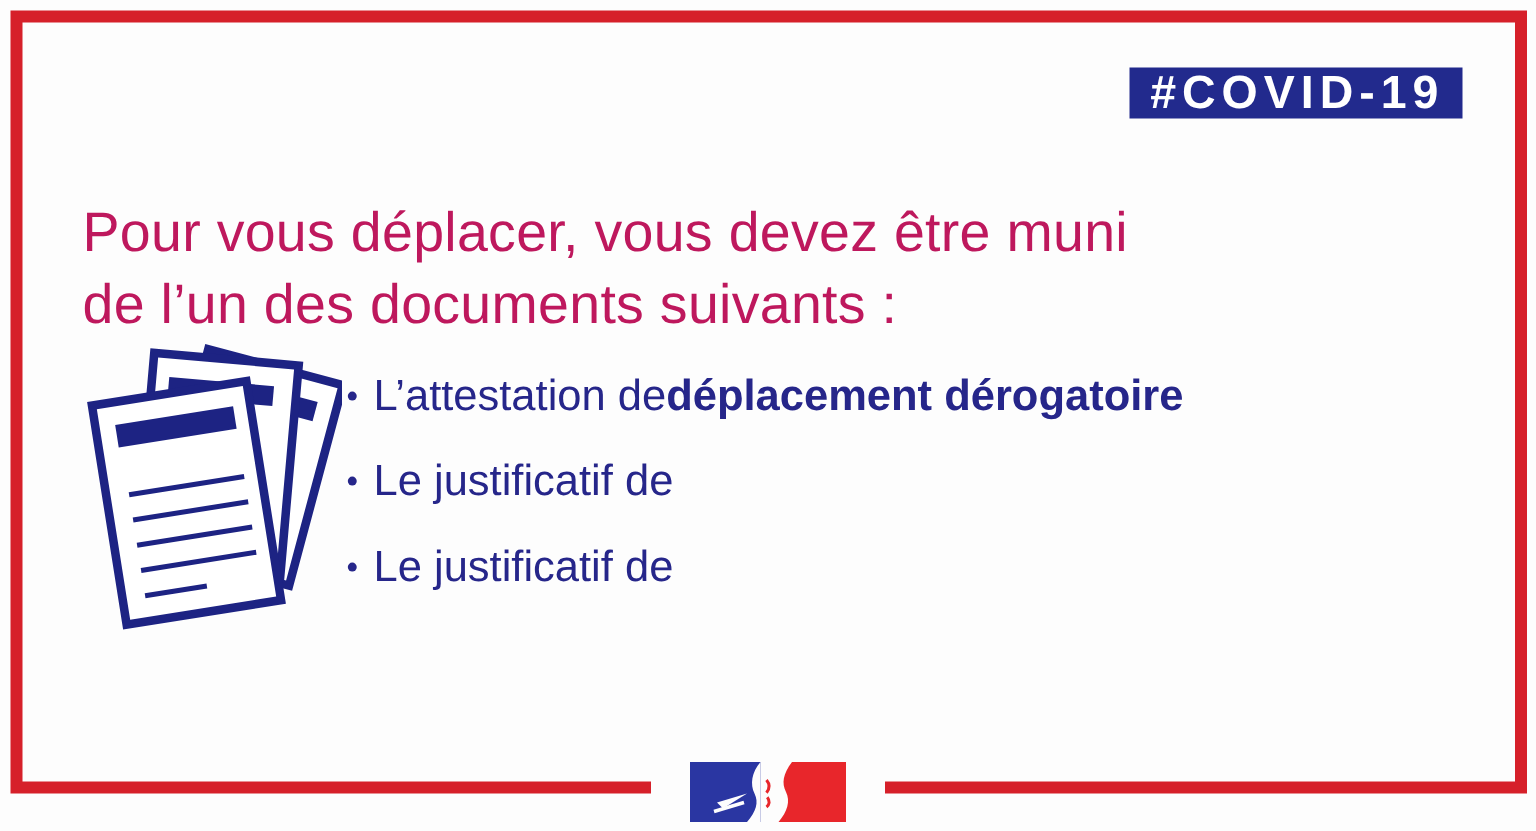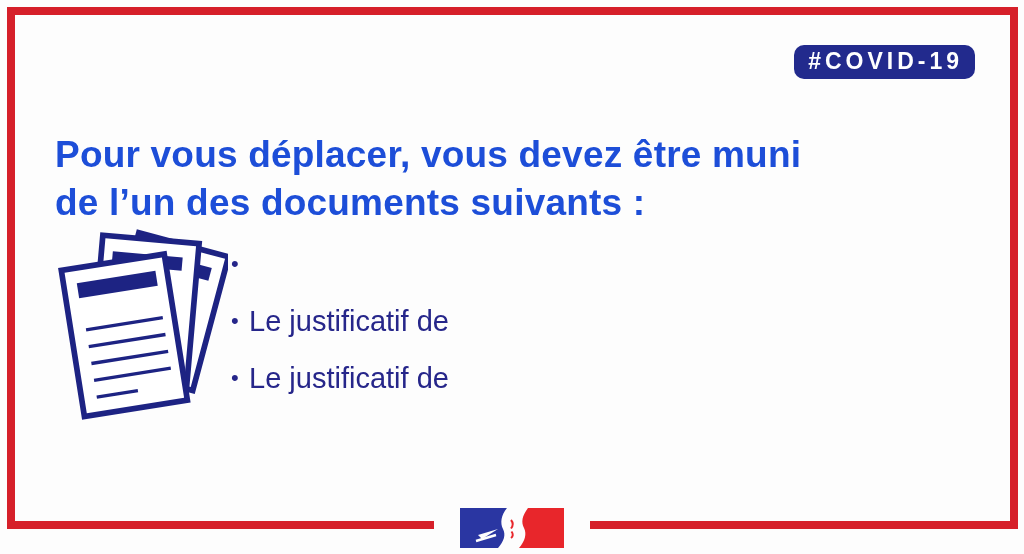--- a/index.html
+++ b/index.html
@@ -14,33 +14,32 @@
     position: absolute;
     left: 7px; top: 7px; right: 6px; bottom: 25px;
     border: 8px solid #d6202a;
     pointer-events: none;
   }
   .badge {
     position: absolute;
     top: 45px; right: 49px;
     background: #222a8d;
     color: #ffffff;
-    font-size: 23px;
+    font-size: 31px;
     font-weight: bold;
     letter-spacing: 4px;
     padding: 5px 12px 6px 14px;
     line-height: 23px;
-    border-radius: 10px;
   }
   .heading {
     position: absolute;
     left: 55px; top: 131px;
-    color: #1d4ed8;
+    color: #be185d;
     font-size: 37px;
-    font-weight: bold;
+    font-weight: normal;
     line-height: 48px;
     letter-spacing: 0.2px;
   }
   .doc-icon {
     position: absolute;
     left: 48px; top: 228px;
     width: 180px; height: 200px;
   }
   .list {
     position: absolute;
@@ -108,20 +107,22 @@
       <line x1="42" y1="136" x2="124" y2="136" stroke="#1d2383" stroke-width="3.5"></line>
       <line x1="42" y1="154" x2="124" y2="154" stroke="#1d2383" stroke-width="3.5"></line>
       <line x1="42" y1="172" x2="86" y2="172" stroke="#1d2383" stroke-width="3.5"></line>
     </g>
   </svg>
 </div>
 
 <div class="list">
   <div class="item">
     <span class="dot">•</span>
+    <span>L’attestation de </span>
+    <b>déplacement dérogatoire</b>
   </div>
   <div class="item">
     <span class="dot">•</span>
     <span>Le justificatif de </span>
   </div>
   <div class="item">
     <span class="dot">•</span>
     <span>Le justificatif de </span>
   </div>
 </div>

